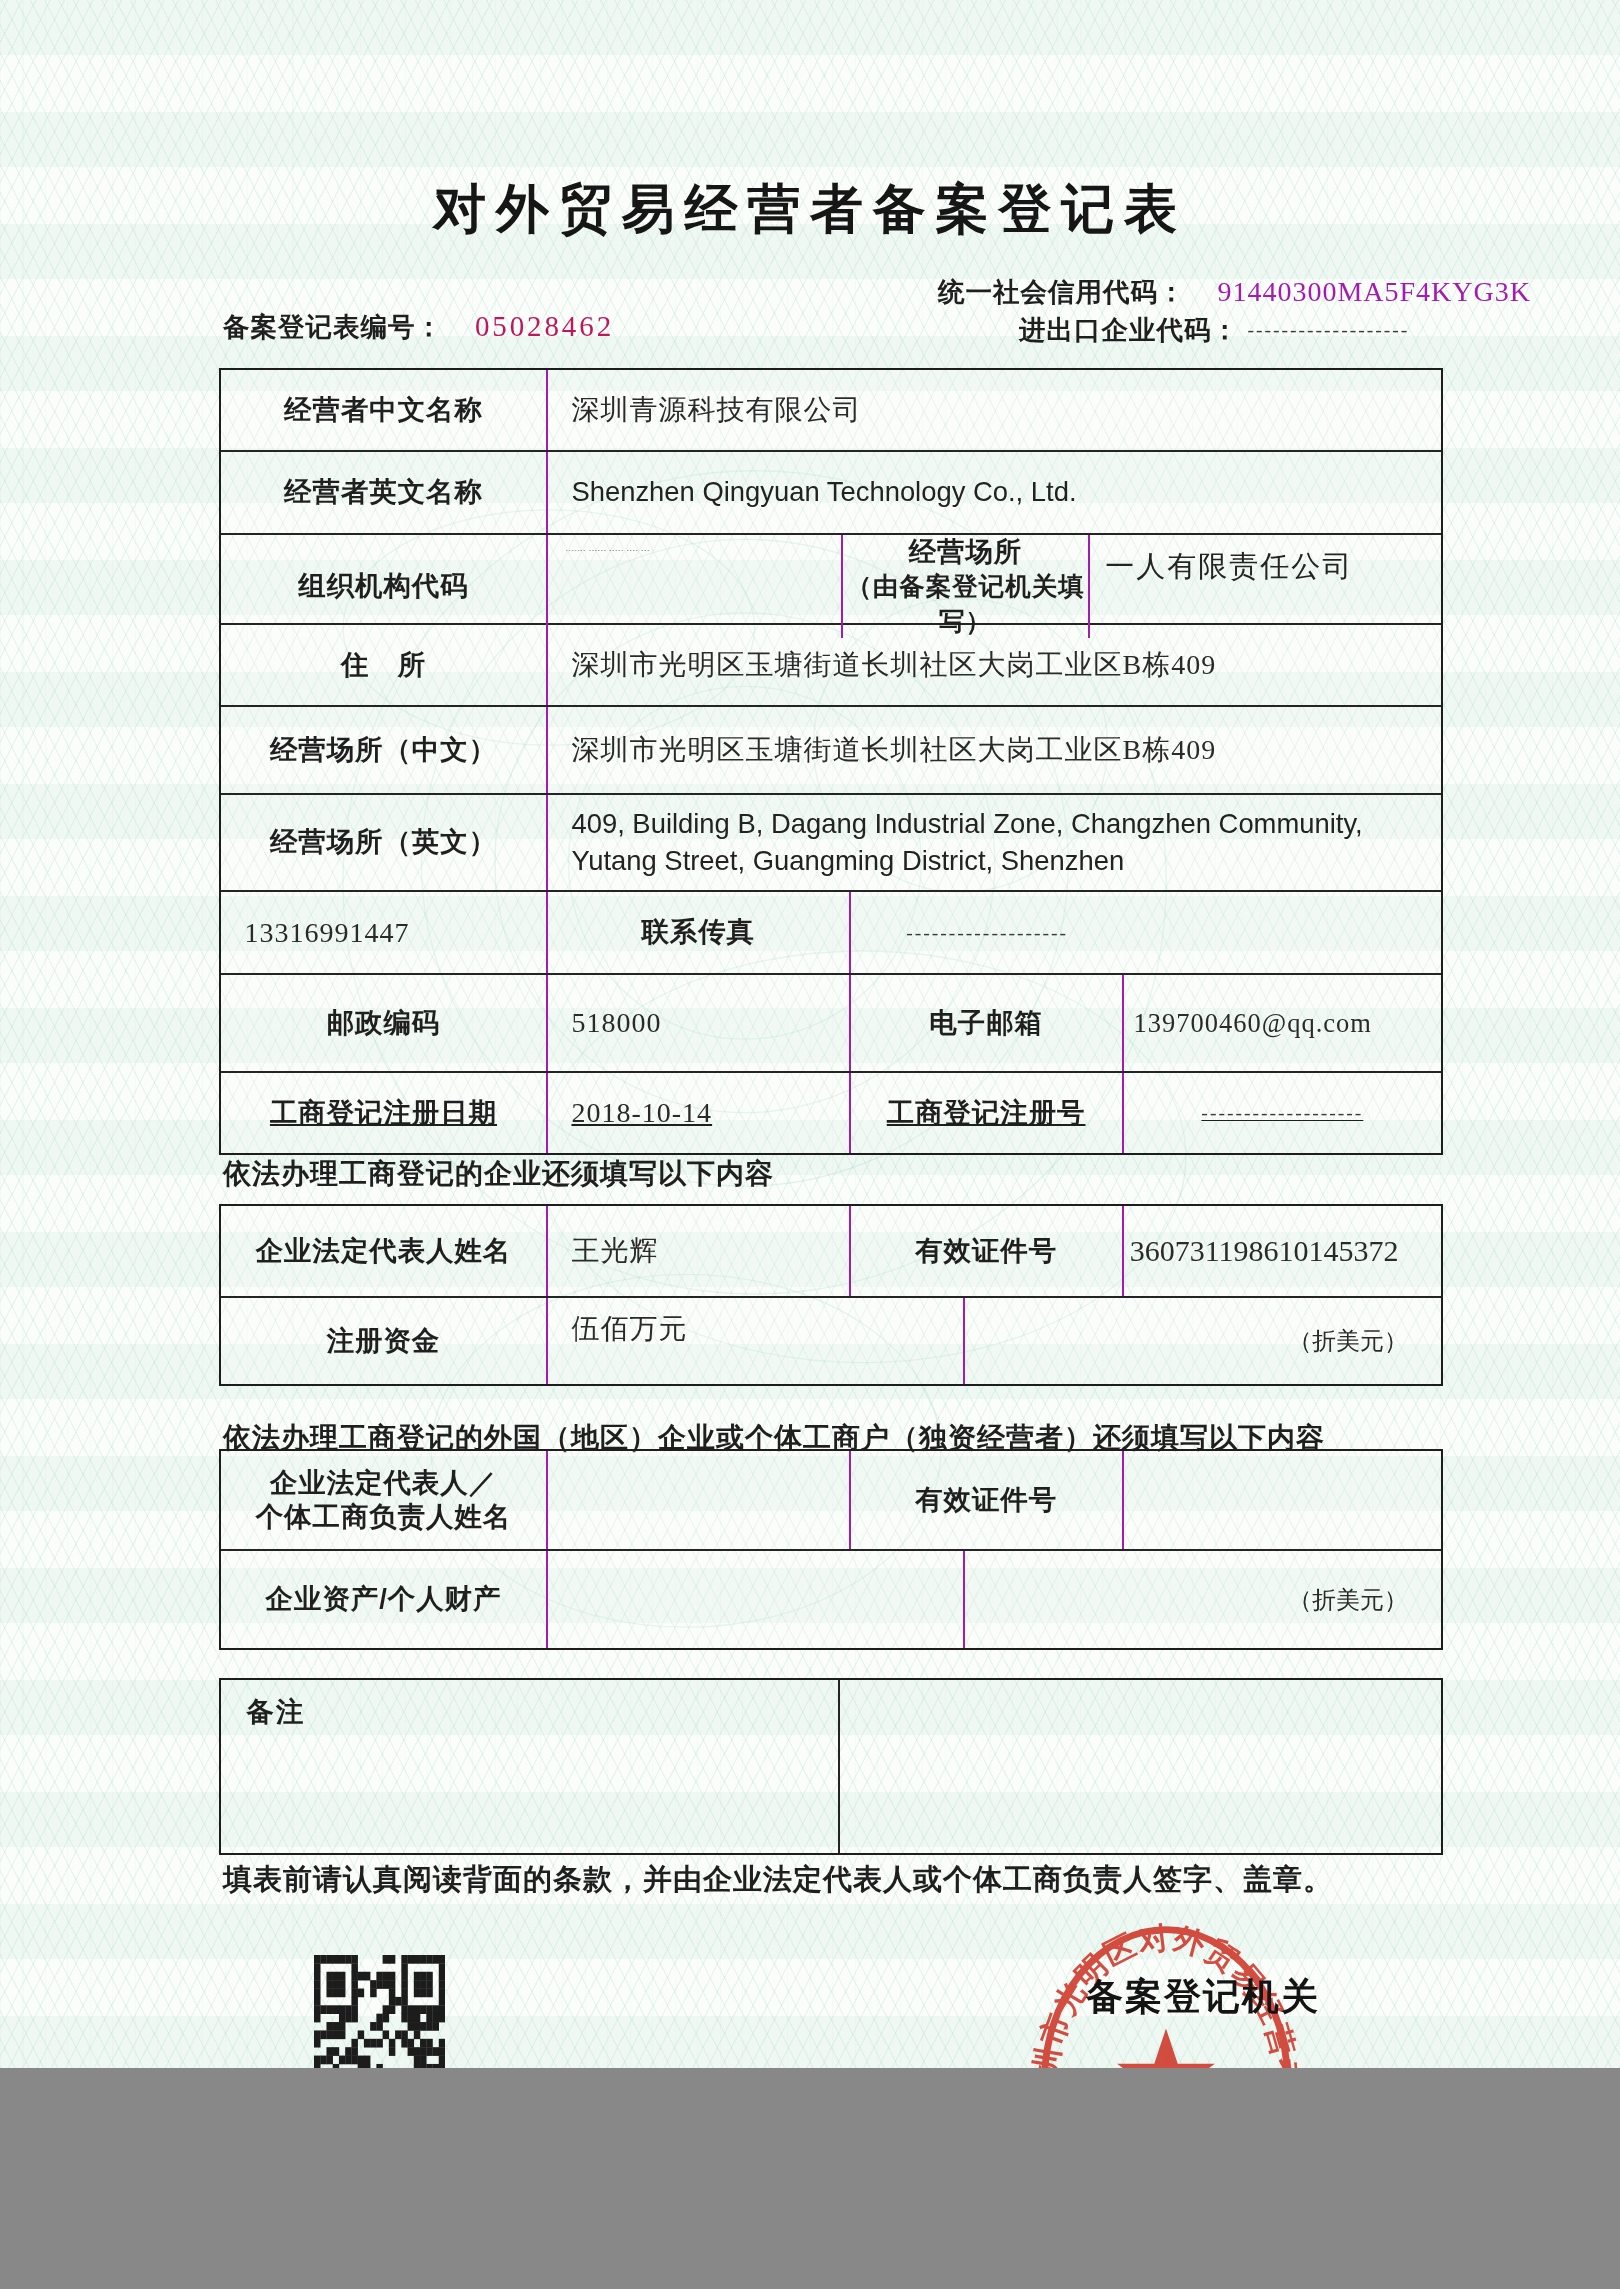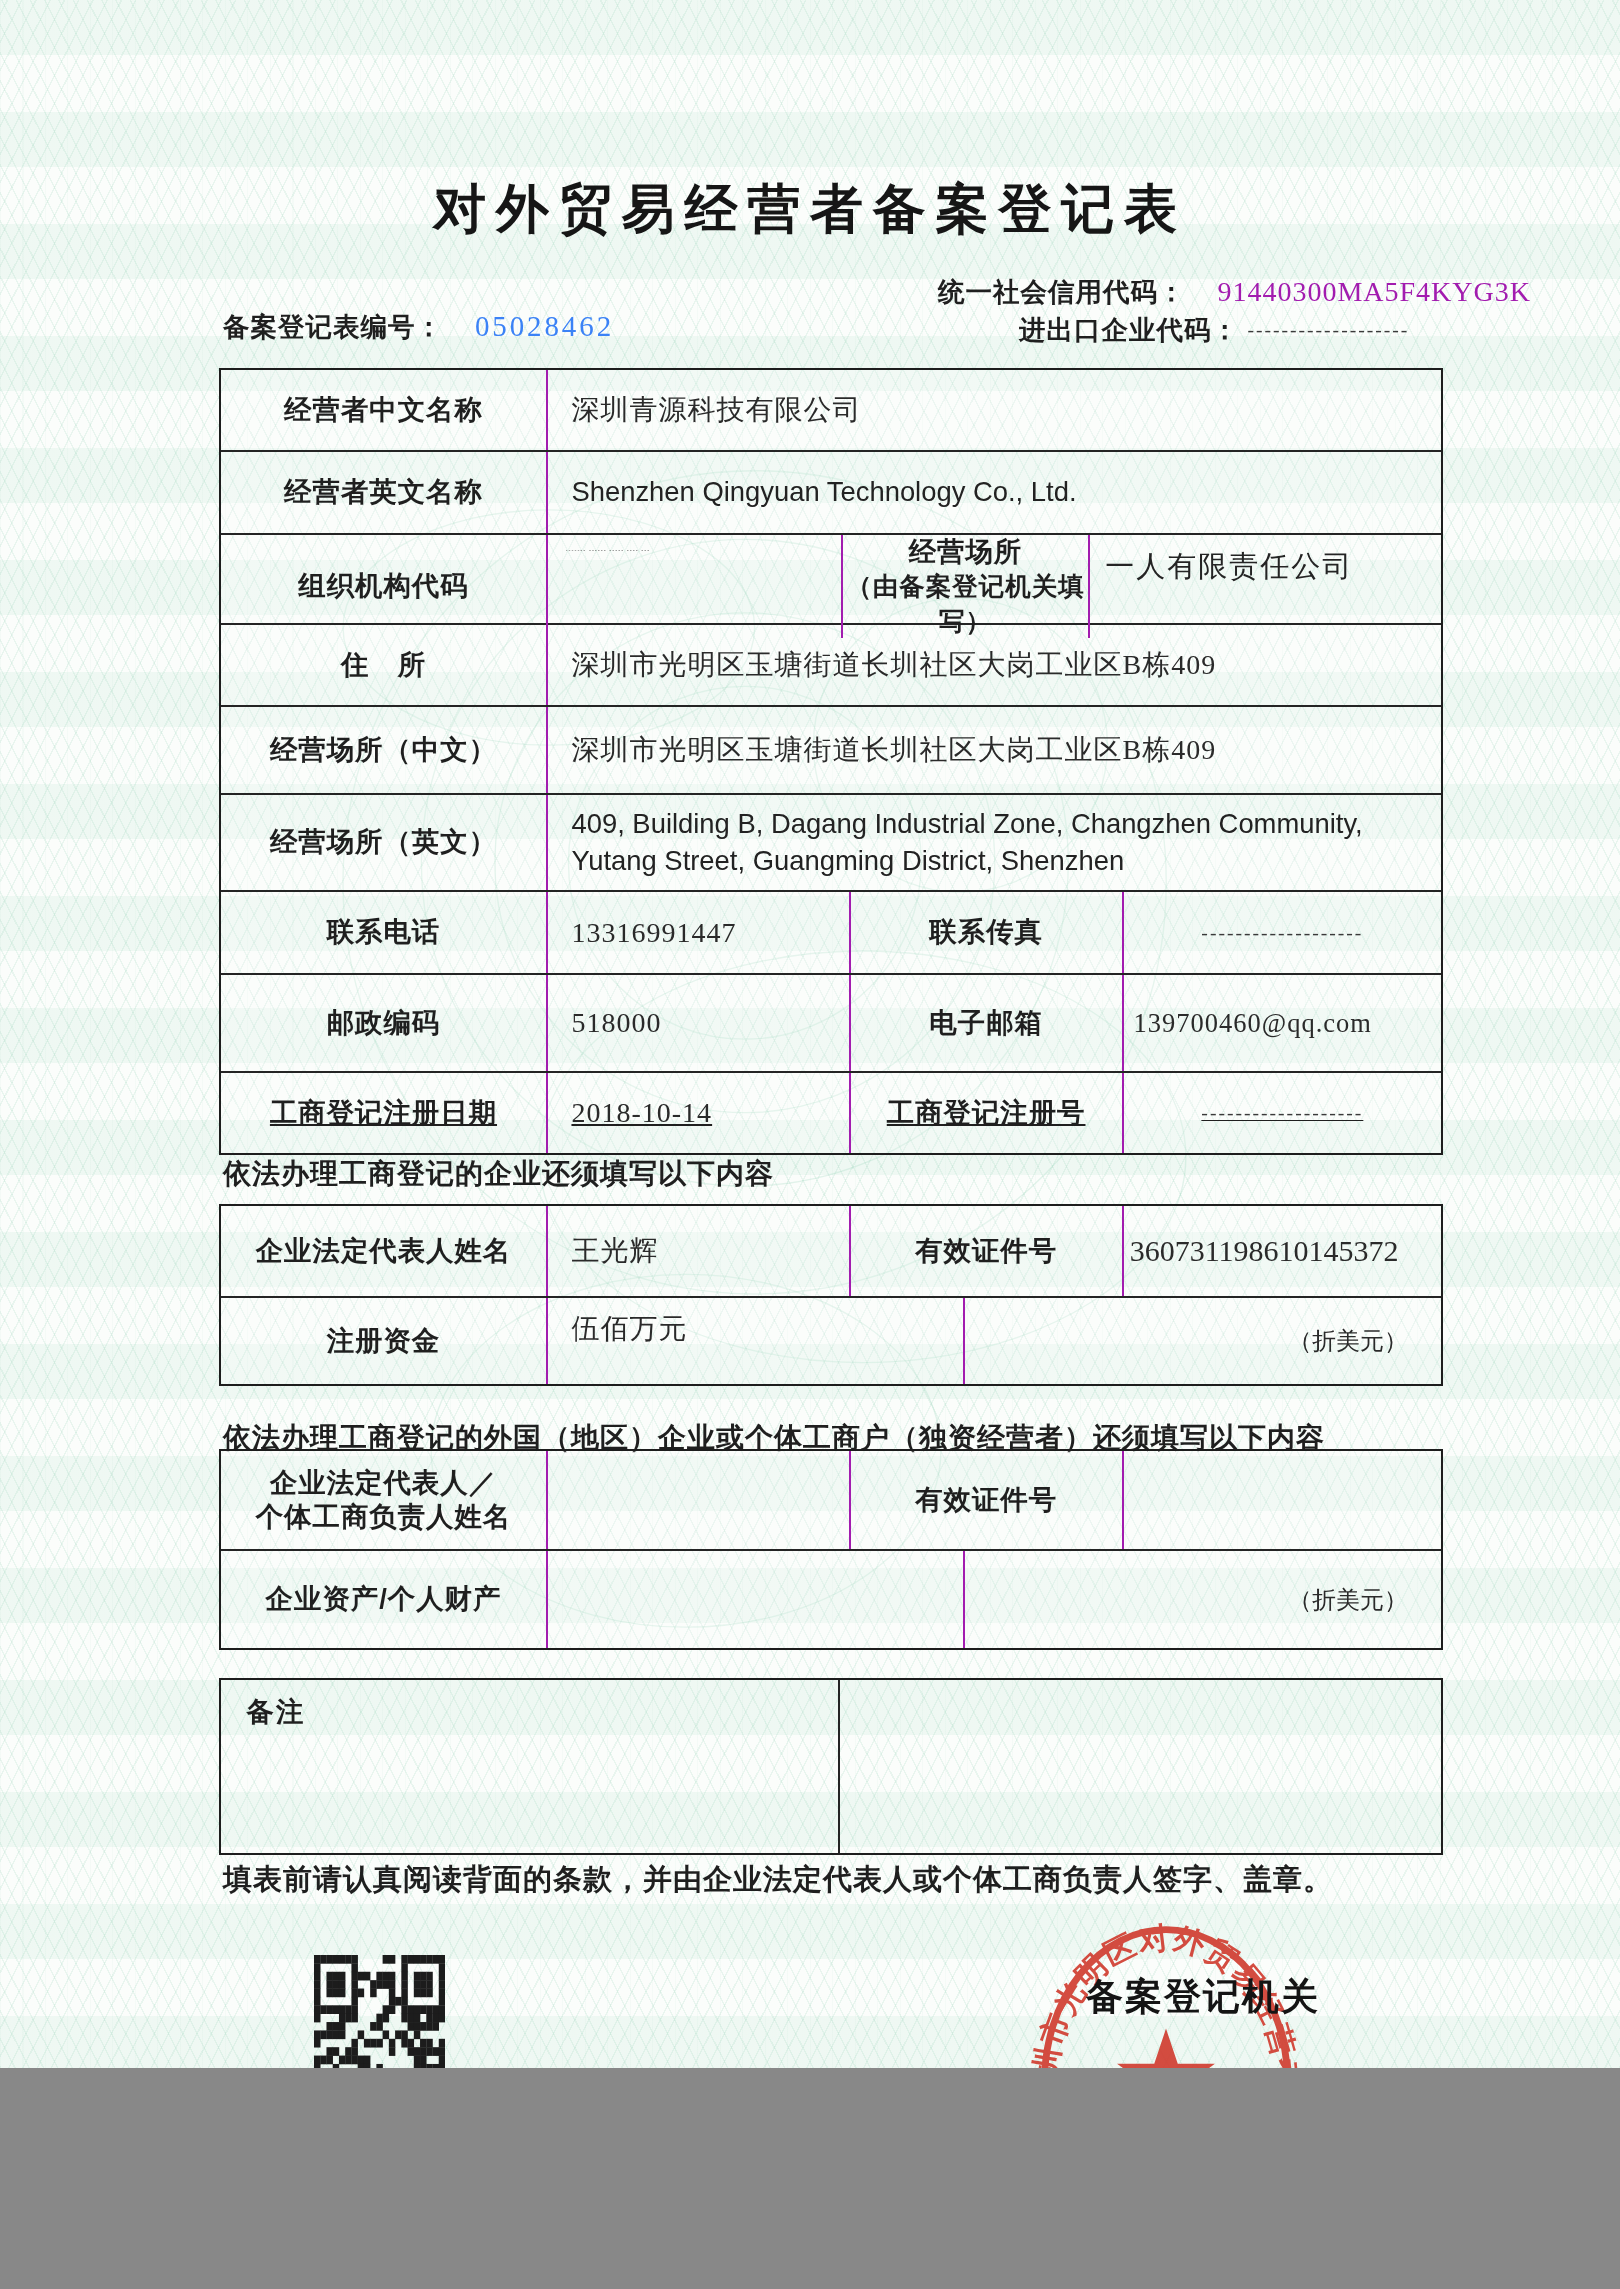--- a/index.html
+++ b/index.html
@@ -26,21 +26,21 @@
 
   
   .title{
     left:0;top:174px;width:100%;text-align:center;
     font-size:53px;font-weight:900;letter-spacing:9.8px;color:#161616;
   }
   .codeline{font-size:26.5px;font-weight:bold;letter-spacing:1px;white-space:nowrap;}
   .codeline .val{font-family:"Liberation Serif",serif;font-weight:normal;letter-spacing:1px;color:#a21caf;}
   .credit{left:938px;top:274px;}
   .formno{left:223px;top:309px;}
-  .formno .val{color:#3b82f6;font-size:29px;letter-spacing:2.9px;}
+  .formno .val{color:#be185d;font-size:29px;letter-spacing:2.9px;}
   .iecode{left:1019px;top:312px;}
   .dashval{font-family:"Liberation Serif",serif;font-weight:normal;font-size:19.6px;letter-spacing:2px;color:#3a3a3a;position:relative;top:-2.9px;}
 
   
   .tbl{position:absolute;left:219px;width:1220px;border:2.9px solid #1d1d1d;z-index:1;background:rgba(255,255,255,.18);}
   .trow{display:grid;border-bottom:2px solid #242424;}
   .trow:last-child{border-bottom:none;}
   .cell{display:flex;align-items:center;border-right:2px solid #a21caf;position:relative;min-width:0;}
   .cell:last-child{border-right:none;}
   .lab{justify-content:center;text-align:center;font-weight:bold;font-size:27.4px;letter-spacing:1px;line-height:1.25;}
@@ -137,21 +137,20 @@
     </div>
     <div class="trow cols-2" style="height:86px;">
       <div class="cell lab">经营场所（中文）</div>
       <div class="cell val">深圳市光明区玉塘街道长圳社区大岗工业区B栋409</div>
     </div>
     <div class="trow cols-2" style="height:95px;">
       <div class="cell lab">经营场所（英文）</div>
       <div class="cell val en" style="padding-right:59px;">409, Building B, Dagang Industrial Zone, Changzhen Community, Yutang Street, Guangming District, Shenzhen</div>
     </div>
     <div class="trow cols-4" style="height:81px;">
-      <div class="cell lab">联系电话</div>
       <div class="cell val">13316991447</div>
       <div class="cell lab">联系传真</div>
       <div class="cell val dash">-------------------</div>
     </div>
     <div class="trow cols-4" style="height:96px;">
       <div class="cell lab">邮政编码</div>
       <div class="cell val">518000</div>
       <div class="cell lab">电子邮箱</div>
       <div class="cell val" style="font-size:26.5px;padding:0 9.8px;">139700460@qq.com</div>
     </div>

